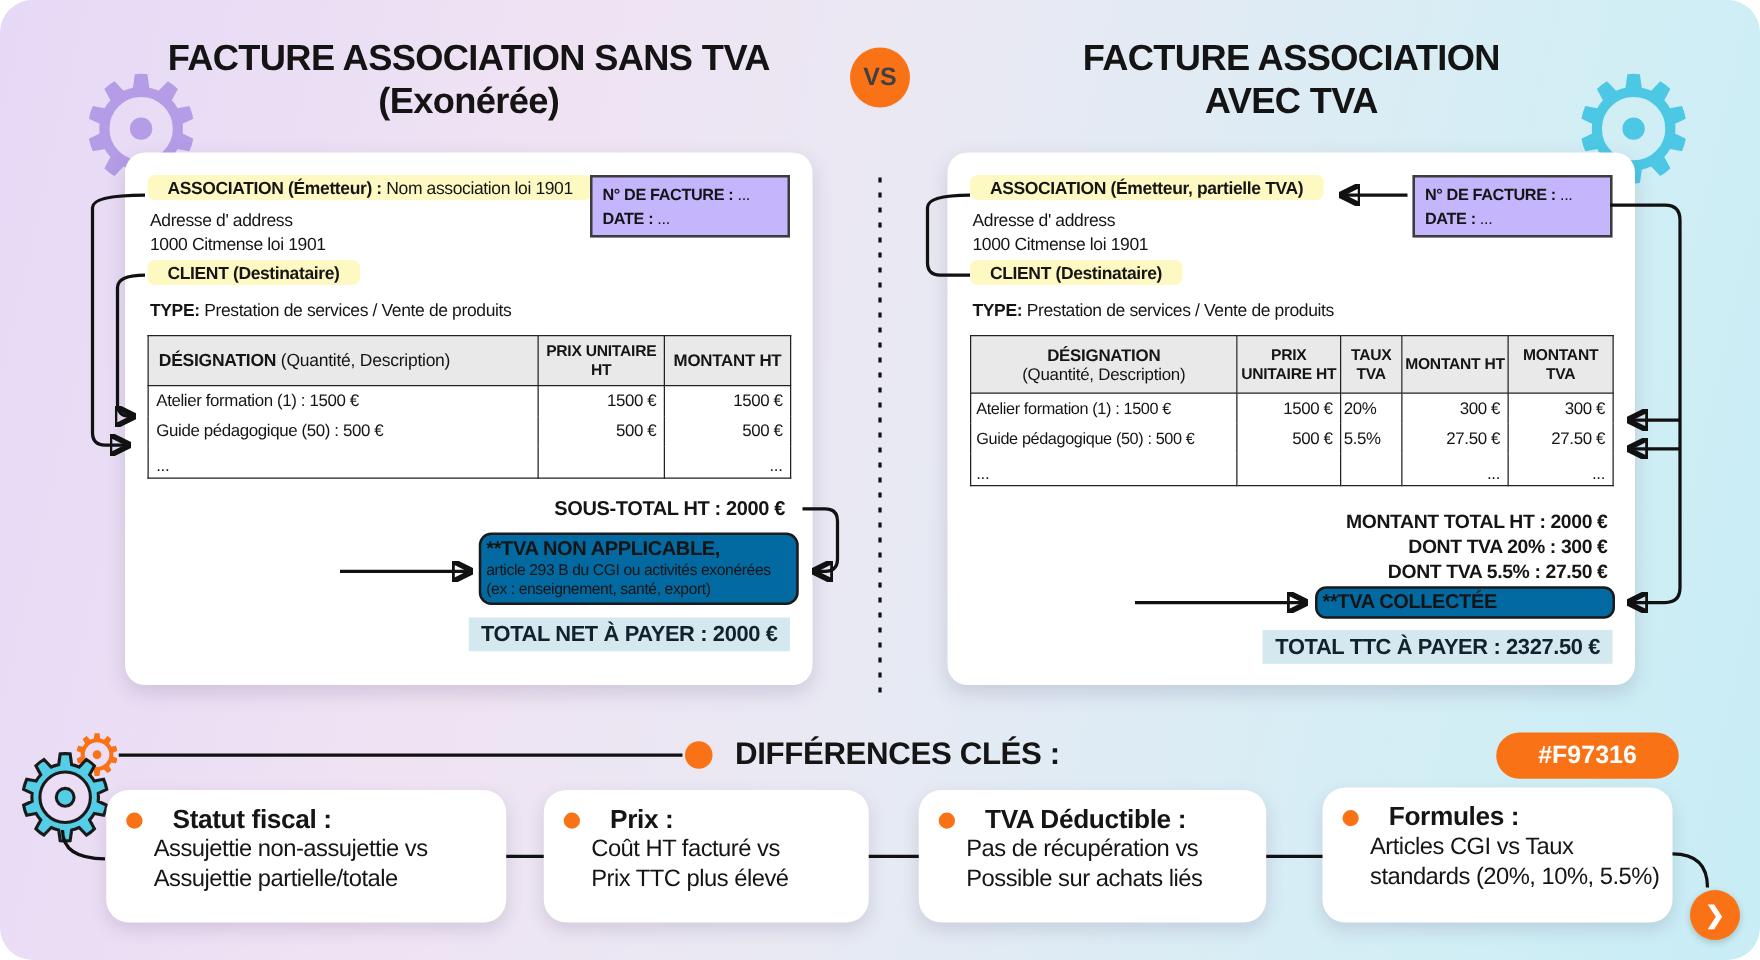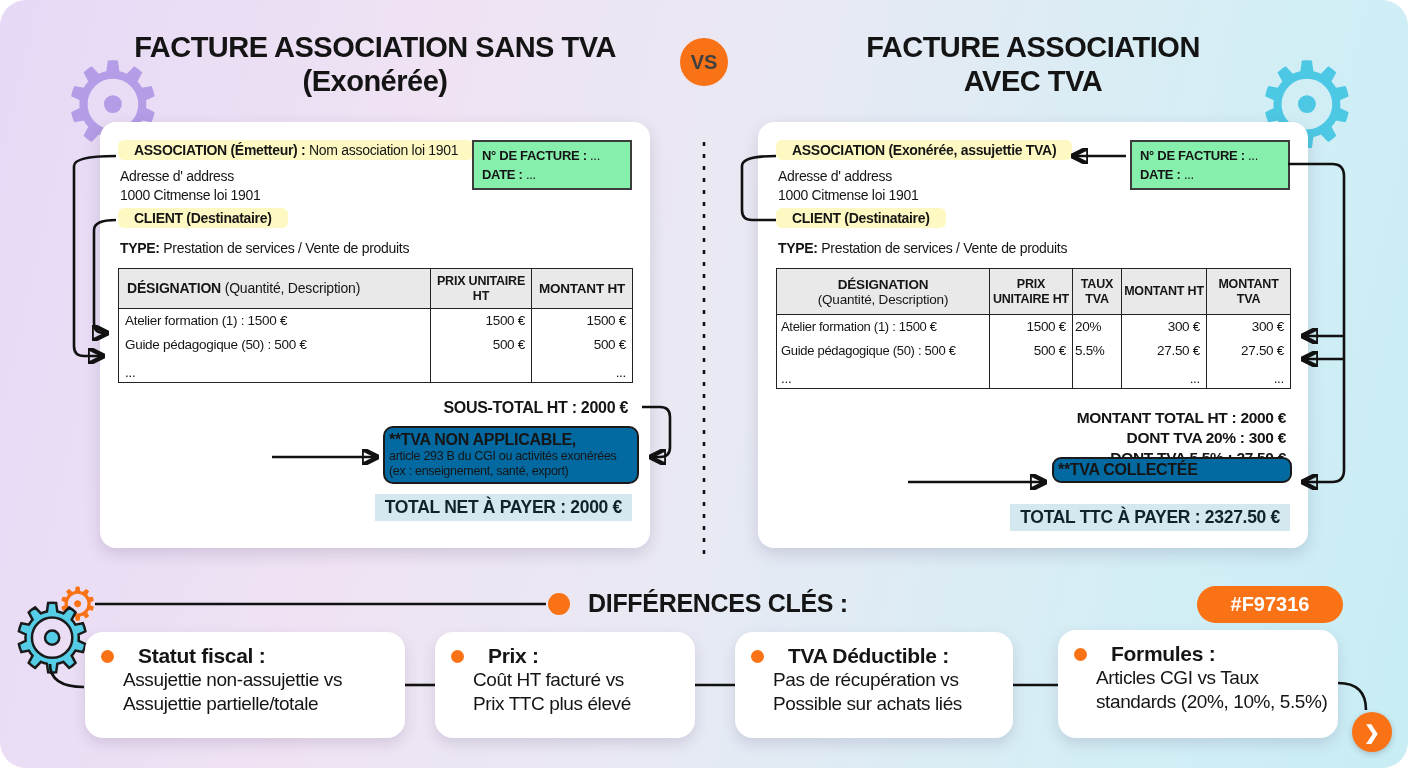--- a/index.html
+++ b/index.html
@@ -19,21 +19,21 @@
   .vs-badge{position:absolute;left:680px;top:38px;width:48px;height:48px;border-radius:50%;background:#F97316;
     color:#404040;font-weight:800;font-size:20px;display:flex;align-items:center;justify-content:center;z-index:4;}
   
   .card{position:absolute;background:#fff;border-radius:16px;box-shadow:0 6px 16px rgba(80,60,110,.18);z-index:2;}
   .card-left{left:100px;top:122px;width:550px;height:426px;}
   .card-right{left:758px;top:122px;width:550px;height:426px;}
   .line{position:absolute;font-size:14px;letter-spacing:-0.3px;white-space:nowrap;}
   .b{font-weight:bold;}
   .pill{position:absolute;background:#fef9c3;border-radius:6px;padding:2px 16px;font-size:14px;
     letter-spacing:-0.3px;white-space:nowrap;}
-  .meta-box{position:absolute;background:#86efac;border:2px solid #3c3c3c;padding:4px 8px;
+  .meta-box{position:absolute;background:#c4b5fd;border:2px solid #3c3c3c;padding:4px 8px;
     font-size:13px;letter-spacing:-0.3px;line-height:19px;white-space:nowrap;}
   
   table.inv{position:absolute;border-collapse:collapse;table-layout:fixed;}
   table.inv th,table.inv td{border:1.8px solid #222;overflow:hidden;}
   table.inv th{background:#e9e9e9;font-size:12.5px;line-height:15px;font-weight:bold;
     text-align:center;padding:4px 2px;letter-spacing:-0.2px;}
   table.inv th .reg{font-weight:normal;}
   table.inv td{font-size:13.5px;letter-spacing:-0.3px;padding:2px 6px;white-space:nowrap;}
   td.l{text-align:left;} td.r{text-align:right;} td.c{text-align:left;}
   .subtotal{position:absolute;font-size:16px;font-weight:600;letter-spacing:-0.3px;white-space:nowrap;}
@@ -126,21 +126,21 @@
     <div class="subtotal" style="right:22px;top:277px;">SOUS-TOTAL HT : 2000 €</div>
     <div class="tva-box" style="left:283px;top:304px;width:244px;">
       <div class="l1">**TVA NON APPLICABLE,</div>
       <div class="l2">article 293 B du CGI ou activités exonérées</div>
       <div class="l2">(ex : enseignement, santé, export)</div>
     </div>
     <div class="total-strip" style="right:18px;top:372px;">TOTAL NET À PAYER : 2000 €</div>
   </div>
 
   <div class="card card-right">
-    <div class="pill b" style="left:18px;top:18px;">ASSOCIATION (Exonérée, assujettie TVA)</div>
+    <div class="pill b" style="left:18px;top:18px;">ASSOCIATION (Émetteur, partielle TVA)</div>
     <div class="line" style="left:20px;top:46px;">Adresse d' address</div>
     <div class="line" style="left:20px;top:65px;">1000 Citmense loi 1901</div>
     <div class="meta-box" style="left:372px;top:18px;width:140px;">
       <div><span class="b">N° DE FACTURE :</span><span> ...</span></div>
       <div><span class="b">DATE :</span><span> ...</span></div>
     </div>
     <div class="pill b" style="left:18px;top:86px;">CLIENT (Destinataire)</div>
     <div class="line" style="left:20px;top:118px;">
       <span class="b">TYPE:</span><span> Prestation de services / Vente de produits</span>
     </div>
@@ -181,21 +181,21 @@
         <td class="r" style="border-top:none;vertical-align:bottom;">...</td>
         <td class="r" style="border-top:none;vertical-align:bottom;">...</td>
       </tr>
     </tbody>
       </table>
     <div class="summary" style="right:22px;top:286px;">
       <div>MONTANT TOTAL HT : 2000 €</div>
       <div>DONT TVA 20% : 300 €</div>
       <div>DONT TVA 5.5% : 27.50 €</div>
     </div>
-    <div class="tva-box" style="left:294px;top:335px;width:228px;border-radius:9px;padding:2px 4px;">
+    <div class="tva-box" style="left:294px;top:347px;width:228px;border-radius:9px;padding:2px 4px;">
       <div class="l1">**TVA COLLECTÉE</div>
     </div>
     <div class="total-strip" style="right:18px;top:382px;">TOTAL TTC À PAYER : 2327.50 €</div>
   </div>
 
   <svg class="overlay" width="1408" height="768" viewBox="0 0 1408 768">
     <defs>
       <marker id="arr" viewBox="0 0 10 10" refX="8.5" refY="5" markerWidth="6.5" markerHeight="6.5" orient="auto-start-reverse">
         <path d="M0 0 L10 5 L0 10 z" fill="#111" stroke="none"></path>
       </marker>

